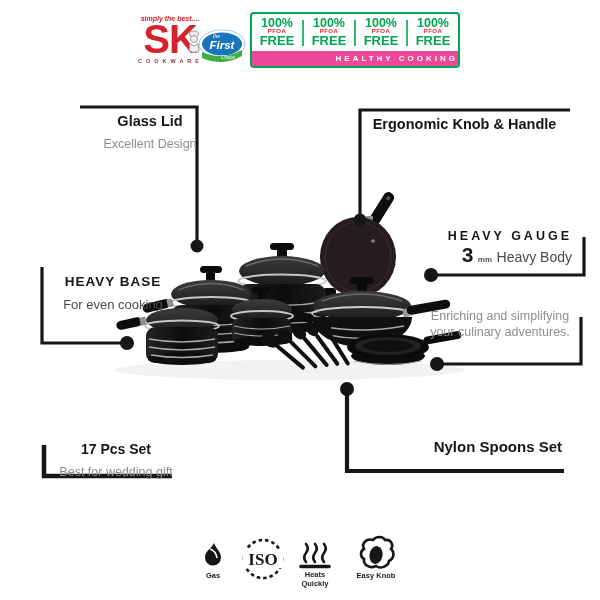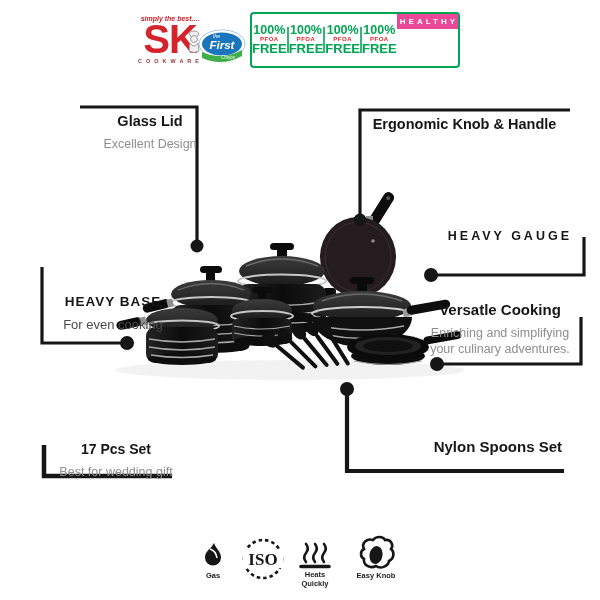--- a/index.html
+++ b/index.html
@@ -8,42 +8,42 @@
   .abs{position:absolute;}
 
   
   .sk-logo{left:138px;top:15px;width:64px;text-align:center;}
   .sk-tagline{font-size:7px;font-style:italic;font-weight:700;color:#d42229;white-space:nowrap;}
   .sk-brand{font-size:40px;font-weight:900;color:#d5232b;line-height:34px;letter-spacing:-1px;}
   .sk-sub{font-size:5.5px;font-weight:700;letter-spacing:4px;color:#9c2f2f;margin-top:2px;}
 
   
   .pfoa-box{left:250px;top:12px;width:210px;height:56px;border:2.5px solid #00A651;
-            border-radius:4px;box-sizing:border-box;background:#fff;display:flex;flex-direction:row;}
+            border-radius:4px;box-sizing:border-box;background:#fff;display:flex;flex-direction:column;}
   .pfoa-row{flex:1;display:flex;align-items:center;justify-content:space-evenly;}
   .pfoa-cell{text-align:center;line-height:0.95;flex:1;}
   .pfoa-pct{font-size:12.5px;font-weight:700;color:#00A651;}
   .pfoa-chem{font-size:6px;font-weight:700;color:#E8232A;letter-spacing:0.5px;}
   .pfoa-free{font-size:13px;font-weight:700;color:#00A651;}
   .pfoa-div{width:2px;height:26px;background:#00A651;opacity:.8;}
   .healthy-bar{height:15px;background:#ec4899;color:#fff;font-size:8px;font-weight:700;
                letter-spacing:3px;text-align:right;line-height:15px;}
 
   
   .co{text-align:center;color:#161616;}
   .co-title{font-size:14.5px;font-weight:700;color:#161616;}
   .co-desc{font-size:12.5px;color:#8E8E8E;margin-top:8px;line-height:1.25;}
   .co-glass{left:70px;top:113px;width:160px;}
   .co-ergo{left:362px;top:116px;width:205px;}
   .co-hg{left:410px;top:229px;width:162px;text-align:right;}
   .hg-title{font-size:12.5px;font-weight:700;letter-spacing:3px;color:#161616;}
   .hg-num{font-size:21px;font-weight:700;color:#1a1a1a;}
   .hg-unit{font-size:8px;font-weight:700;color:#555;}
   .hg-desc{font-size:14px;color:#4a4a4a;}
-  .co-hb{left:48px;top:294px;width:130px;}
+  .co-hb{left:48px;top:274px;width:130px;}
   .co-hb .co-title{letter-spacing:1px;font-size:13.5px;}
   .co-hb .co-desc{color:#4a4a4a;font-size:13px;}
   .co-vc{left:420px;top:301px;width:160px;}
   .co-vc .co-title{font-size:15px;}
   .co-vc .co-desc{margin-top:8px;}
   .co-pcs{left:52px;top:441px;width:128px;}
   .co-pcs .co-title{font-size:14px;}
   .co-nyl{left:390px;top:438px;width:172px;text-align:right;}
   .co-nyl .co-title{font-size:15px;}
   .co-nyl .co-desc{padding-right:18px;font-size:12px;color:#999;}
@@ -290,29 +290,33 @@
   <div class="co-title">Glass Lid</div>
   <div class="co-desc">Excellent Design</div>
 </div>
 
 <div class="abs co co-ergo">
   <div class="co-title">Ergonomic Knob &amp; Handle</div>
 </div>
 
 <div class="abs co co-hg">
   <div class="hg-title">HEAVY GAUGE</div>
+  <div>
+    <span class="hg-num">3</span>
+    <span class="hg-unit">mm</span>
+    <span class="hg-desc">Heavy Body</span>
+  </div>
 </div>
 
 <div class="abs co co-hb">
   <div class="co-title">HEAVY BASE</div>
   <div class="co-desc">For even cooking</div>
 </div>
 
 <div class="abs co co-vc">
-  <div class="co-title">Versatle Cooking</div>
   <div class="co-desc">Enriching and simplifying your culinary adventures.</div>
 </div>
 
 <div class="abs co co-pcs">
   <div class="co-title">17 Pcs Set</div>
   <div class="co-desc">Best for wedding gift</div>
 </div>
 
 <div class="abs co co-nyl">
   <div class="co-title">Nylon Spoons Set</div>

